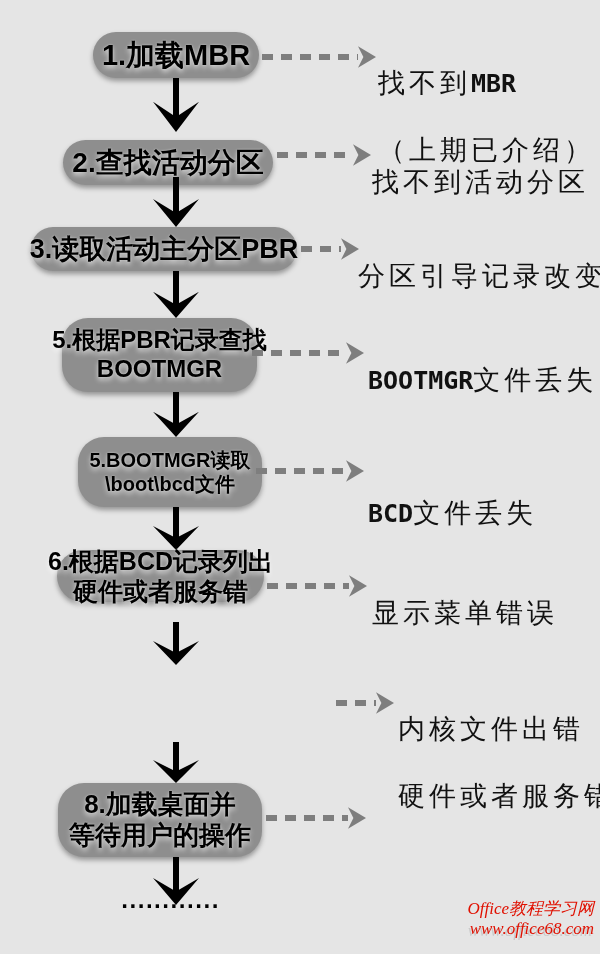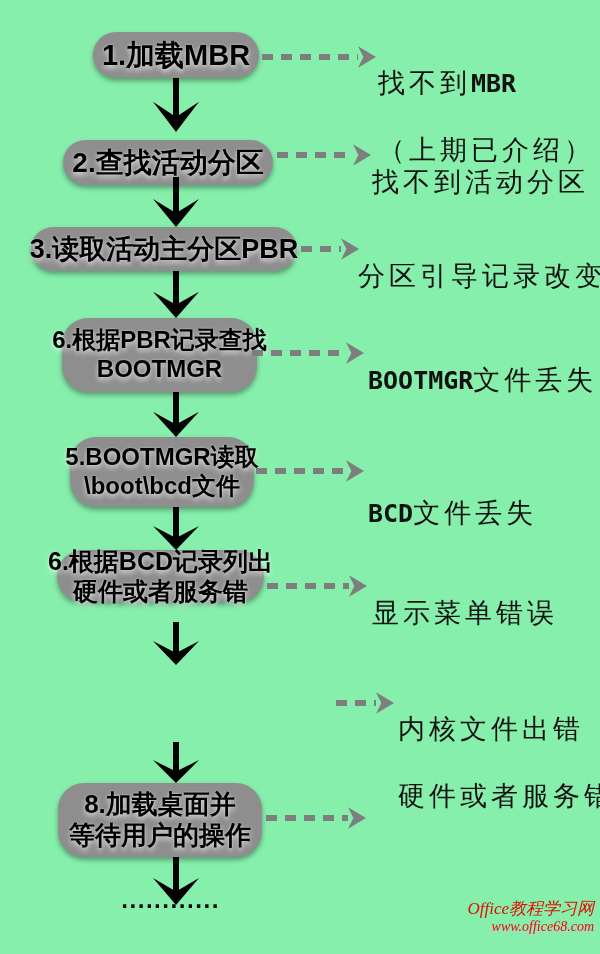--- a/index.html
+++ b/index.html
@@ -1,16 +1,16 @@
 <!DOCTYPE html>
 <html><head>
 <meta charset="utf-8">
 <style>
   html,body{margin:0;padding:0;background:#ffffff;}
-  #canvas{position:relative;width:600px;height:954px;background:#86efac;overflow:hidden;
+  #canvas{position:relative;width:600px;height:954px;background:#e5e5e5;overflow:hidden;
           font-family:"Liberation Sans",sans-serif;}
 
   
   .node{position:absolute;background:#8e8e8e;color:#000;font-weight:bold;
         display:flex;flex-direction:column;align-items:center;justify-content:center;
         text-align:center;border-radius:26px;line-height:1.2;
         box-shadow:0 3px 5px rgba(0,0,0,.35);
         text-shadow:0 3px 5px rgba(255,255,255,.65),0 0 2px rgba(255,255,255,.5);
         font-family:"Liberation Sans",sans-serif;}
   .node-line{white-space:nowrap;}
@@ -34,21 +34,21 @@
 
   
   .dots{position:absolute;left:121px;top:890px;color:#000;
         font:bold 19px "DejaVu Sans",sans-serif;letter-spacing:1px;}
 
   
   .wm{position:absolute;right:6px;top:899px;text-align:right;
       font-family:"Liberation Serif",serif;font-style:italic;font-weight:normal;
       color:#e01000;line-height:1.15;}
   .wm-name{font-size:17px;}
-  .wm-url{font-size:14px;text-shadow:-2px 2px 0 #c9c9c9;}
+  .wm-url{font-size:17px;text-shadow:-2px 2px 0 #c9c9c9;}
 </style>
 </head>
 <body>
 
 <div id="canvas">
 
   <div class="node" style="left:93px;top:32px;width:166px;height:46px;font-size:29px">
     <div class="node-line">1.加载MBR</div>
   </div>
   <svg class="varrow" style="left:152px;top:78px;height:54px" viewBox="0 0 48 50" preserveAspectRatio="none">
@@ -103,41 +103,41 @@
       <polygon points="0,0 20,12 0,24 6,12" fill="#7e7e7e"></polygon>
       </svg>
   </div>
   <div class="ann" style="left:358px;top:229px">
     <div class="ann-line">
       <span class="cjk">分区引导记录改变</span>
     </div>
   </div>
 
   <div class="node" style="left:62px;top:318px;width:195px;height:74px;font-size:24px">
-    <div class="node-line">6.根据PBR记录查找</div>
+    <div class="node-line">5.根据PBR记录查找</div>
     <div class="node-line">BOOTMGR</div>
   </div>
   <svg class="varrow" style="left:152px;top:392px;height:45px" viewBox="0 0 48 50" preserveAspectRatio="none">
     <rect x="21" y="0" width="6" height="38"></rect>
       <polygon points="24,50 47,22 24,36 1,22"></polygon>
   </svg>
   <div class="conn" style="left:252px;top:342px;width:112px">
     <div class="dash-line"></div>
     <svg width="18" height="22" viewBox="0 0 20 24">
       <polygon points="0,0 20,12 0,24 6,12" fill="#7e7e7e"></polygon>
       </svg>
   </div>
   <div class="ann" style="left:368px;top:333px">
     <div class="ann-line">
       <span class="lat">BOOTMGR</span>
         <span class="cjk">文件丢失</span>
     </div>
   </div>
 
-  <div class="node" style="left:70px;top:437px;width:184px;height:70px;font-size:24px">
+  <div class="node" style="left:78px;top:437px;width:184px;height:70px;font-size:20px">
     <div class="node-line">5.BOOTMGR读取</div>
     <div class="node-line">\boot\bcd文件</div>
   </div>
   <svg class="varrow" style="left:152px;top:507px;height:43px" viewBox="0 0 48 50" preserveAspectRatio="none">
     <rect x="21" y="0" width="6" height="38"></rect>
       <polygon points="24,50 47,22 24,36 1,22"></polygon>
   </svg>
   <div class="conn" style="left:256px;top:460px;width:108px">
     <div class="dash-line"></div>
     <svg width="18" height="22" viewBox="0 0 20 24">

